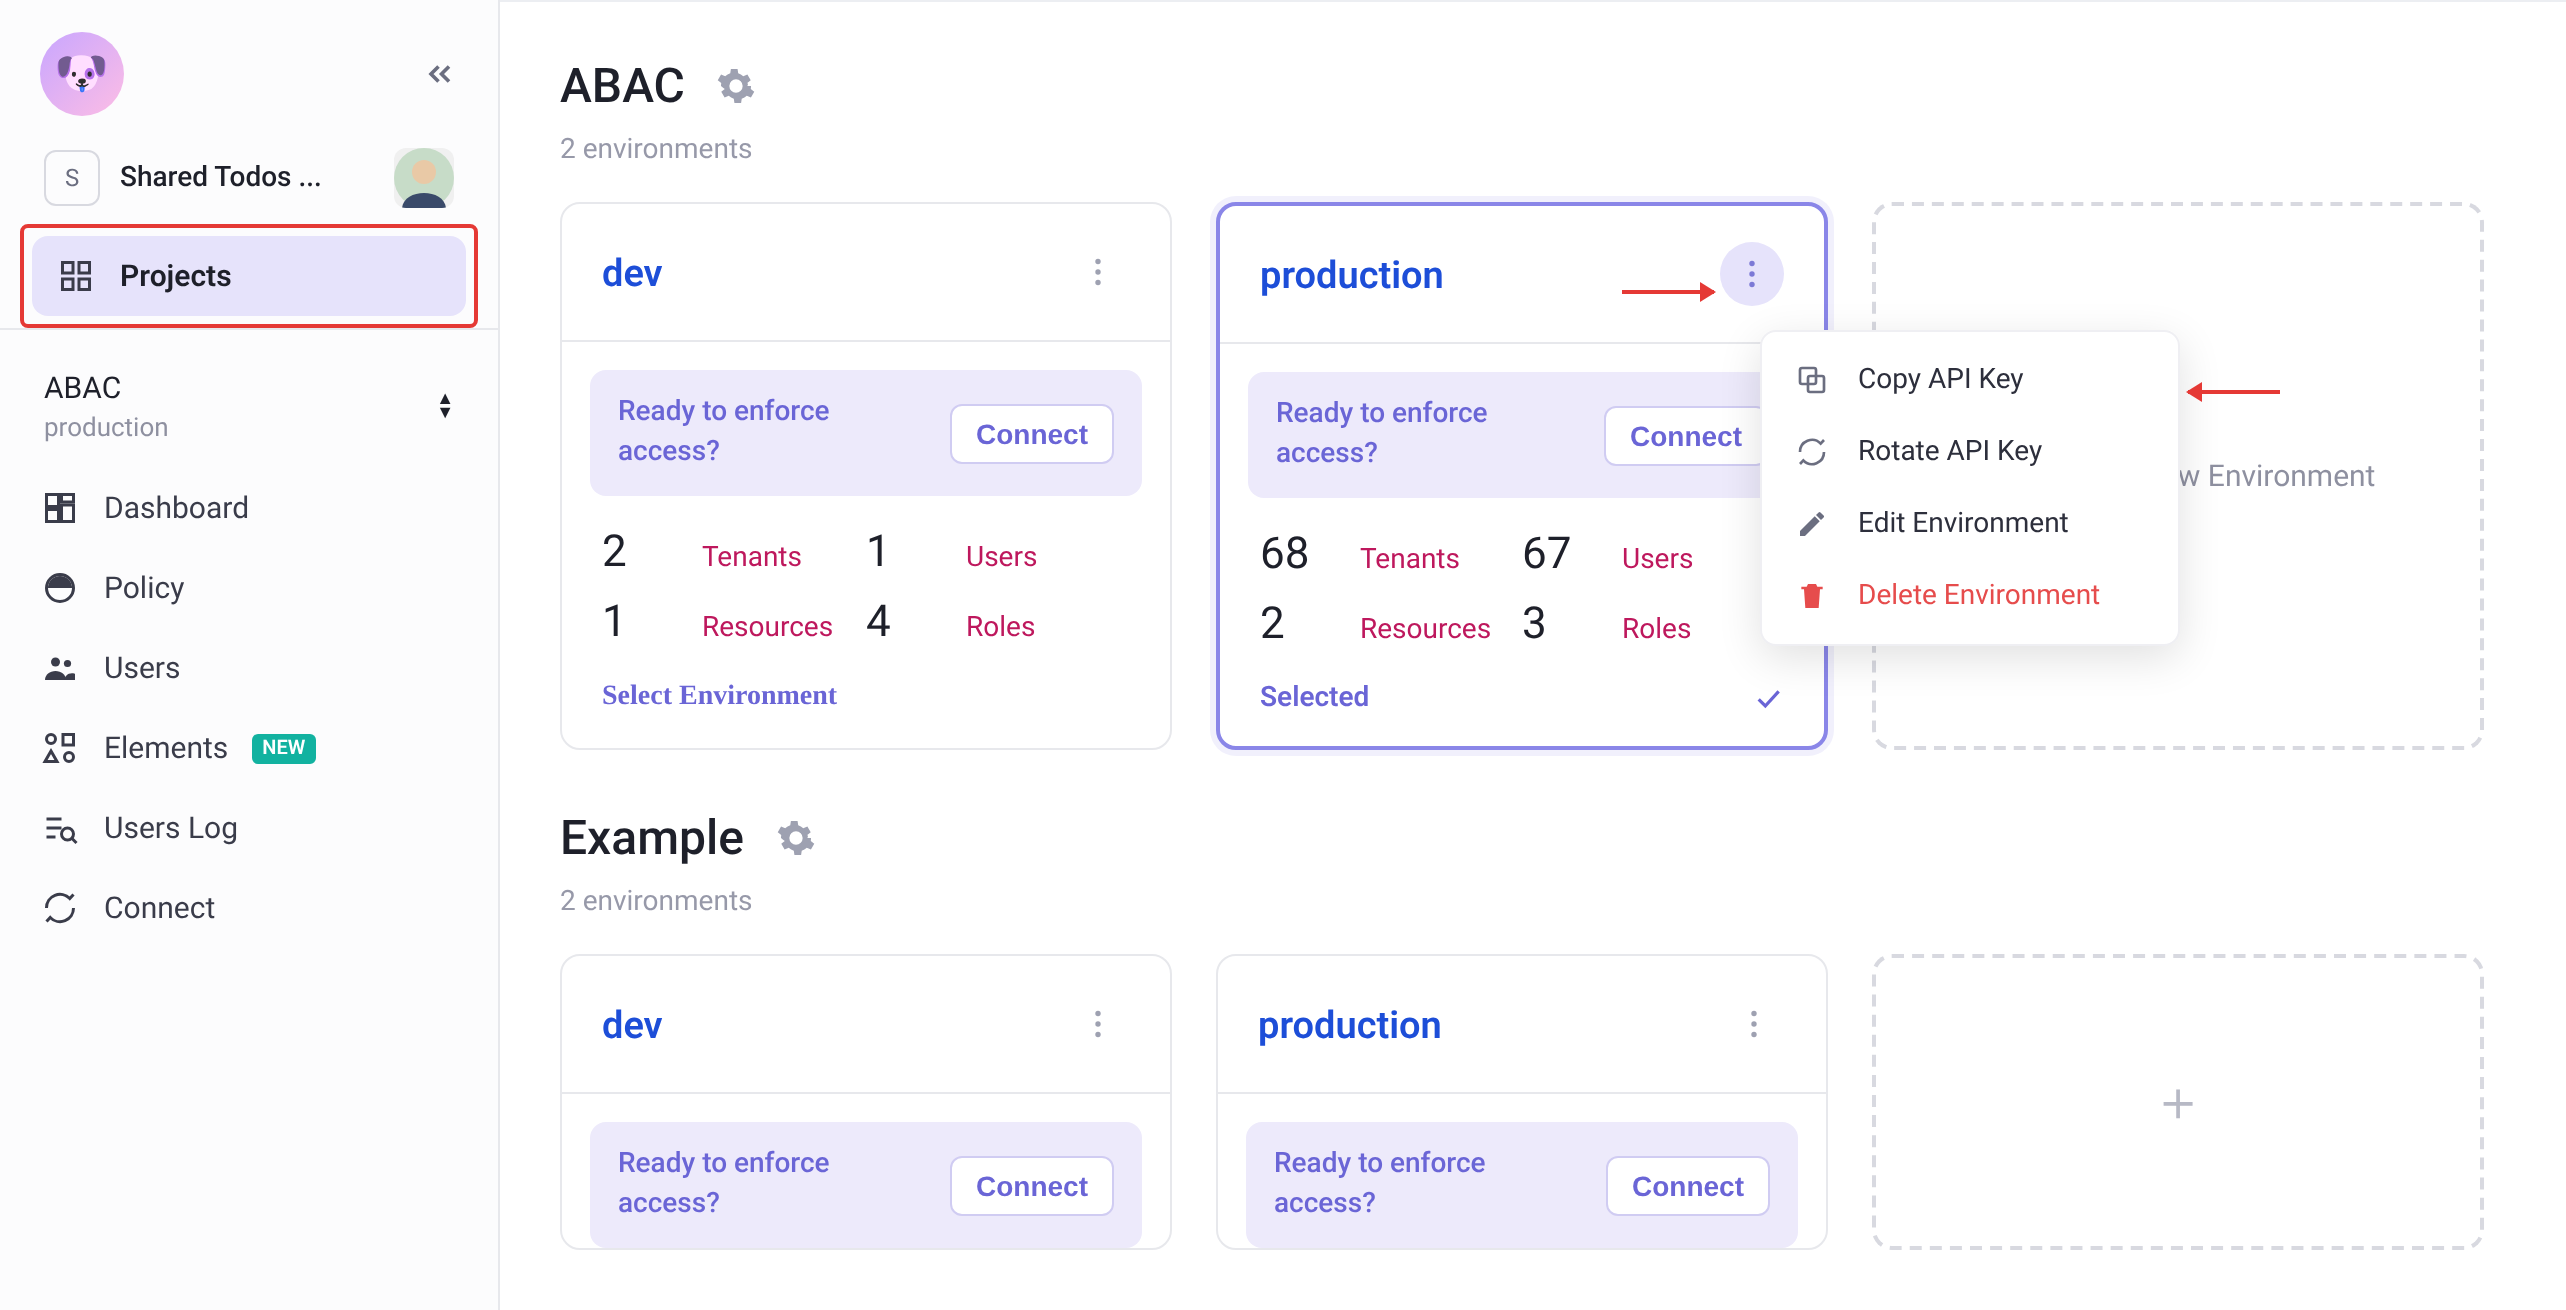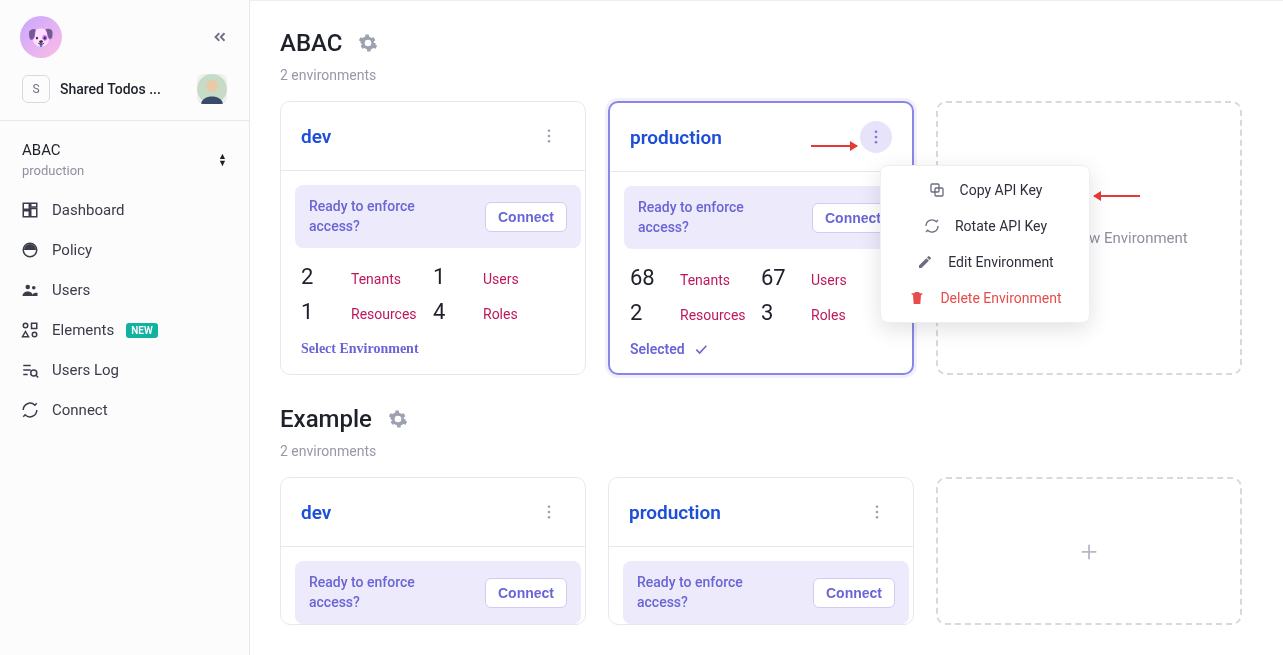--- a/index.html
+++ b/index.html
@@ -213,21 +213,21 @@
   border-radius: 50%;
   display: flex;
   align-items: center;
   justify-content: center;
 }
 .more-btn.active {
   background: #e6e3fb;
   color: #7c79d6;
 }
 .enforce-bar {
-  margin: 14px 4px 0 14px;
+  margin: 14px 14px 0 14px;
   padding: 12px 14px;
   background: #edeafb;
   border-radius: 8px;
   display: flex;
   justify-content: space-between;
   align-items: center;
   gap: 24px;
 }
 .enforce-text {
   color: #6a65d6;
@@ -275,20 +275,21 @@
   cursor: pointer;
   font-family: Liberation Serif, serif;
 }
 .selected-mark {
   color: #6a65d6;
   font-weight: 600;
   font-size: 14px;
   display: flex;
   align-items: center;
   gap: 8px;
+  justify-content: space-between;
 }
 .new-env-card {
   width: 306px;
   border: 2px dashed #d8d9e0;
   border-radius: 10px;
   display: flex;
   align-items: center;
   justify-content: center;
   color: #8e90a0;
   font-size: 15px;
@@ -312,21 +313,20 @@
   padding: 6px 0;
 }
 .dd-item {
   display: flex;
   align-items: center;
   gap: 14px;
   padding: 10px 16px;
   cursor: pointer;
   font-size: 14px;
   color: #2d2f3c;
-  justify-content: center;
 }
 .dd-item .icon { width: 18px; color: #6b6e80; display:flex; align-items:center; justify-content:center; }
 .dd-item.danger { color: #e64c4c; }
 .dd-item.danger .icon { color: #e64c4c; }
 
 .arrow {
   position: absolute;
   height: 2px;
   background: #e53935;
   z-index: 60;
@@ -361,20 +361,33 @@
       </div>
       <div class="workspace-row">
         <div class="ws-badge">S</div>
         <div class="ws-name">Shared Todos ...</div>
         <div class="avatar">
           <svg viewBox="0 0 30 30">
               <circle cx="15" cy="15" r="15" fill="#c7dcc8"></circle>
               <circle cx="15" cy="12" r="6" fill="#e9c9a6"></circle>
               <path d="M4 30 C5 20 25 20 26 30 Z" fill="#3a4a6a"></path>
             </svg>
+        </div>
+      </div>
+      <div class="nav-group highlight-red">
+        <div class="nav-item active">
+          <span class="icon">
+            <svg width="18" height="18" viewBox="0 0 24 24" fill="none" stroke="currentColor" stroke-width="2">
+                <rect x="3" y="3" width="7" height="7"></rect>
+                <rect x="14" y="3" width="7" height="7"></rect>
+                <rect x="3" y="14" width="7" height="7"></rect>
+                <rect x="14" y="14" width="7" height="7"></rect>
+              </svg>
+          </span>
+          <span>Projects</span>
         </div>
       </div>
     </div>
     <div class="hr"></div>
     <div class="context-block">
       <div>
         <div class="proj">ABAC</div>
         <div class="env">production</div>
       </div>
       <div class="selector-chevs">

